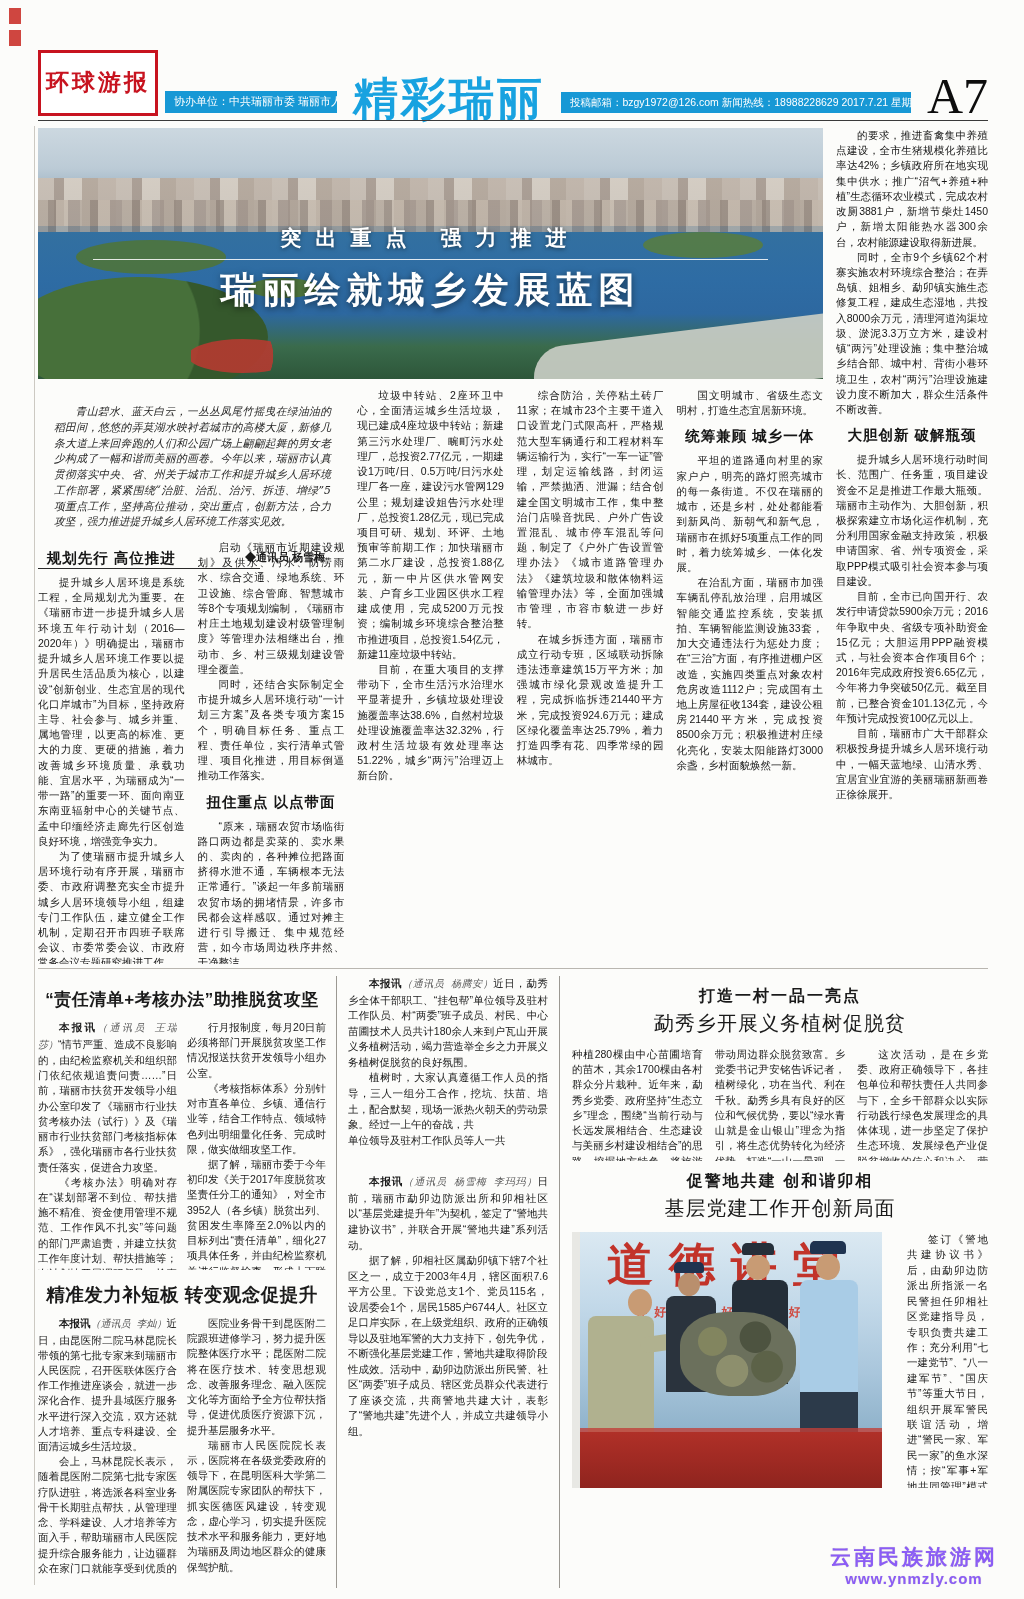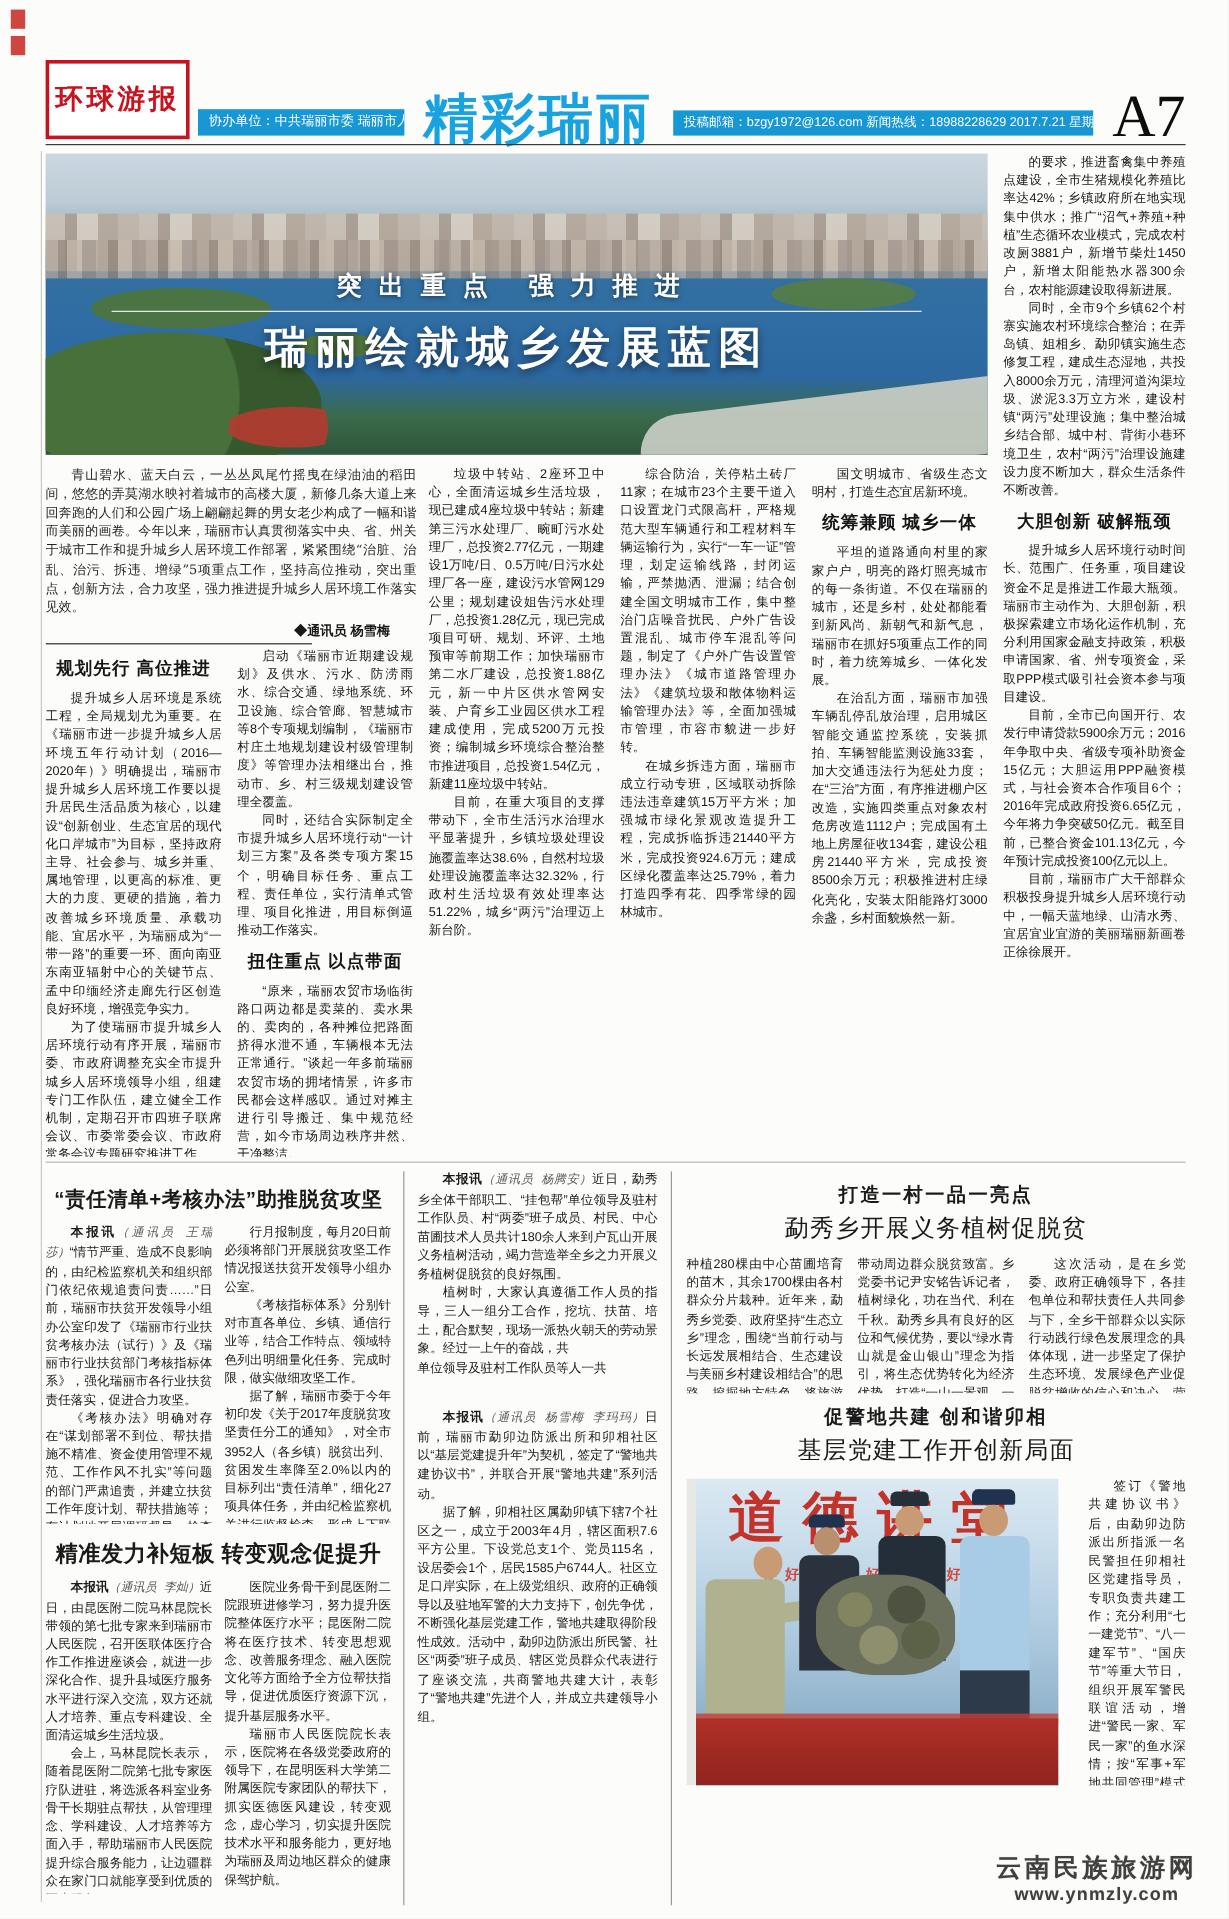--- a/index.html
+++ b/index.html
@@ -44,22 +44,22 @@
   .hero-kicker{font-size:21px;font-weight:bold;letter-spacing:14px;text-shadow:0 1px 4px rgba(0,0,0,.55);}
   .hero-line{width:86%;margin:7px auto 6px;border-top:1px solid rgba(255,255,255,.85);}
   .hero-title{font-size:36px;font-weight:900;letter-spacing:6px;text-shadow:0 2px 7px rgba(0,0,0,.55);}
   
   .below{position:relative;display:flex;gap:13px;margin-top:9px;flex:1;overflow:hidden;min-height:0;}
   .col{flex:1;font-size:10.5px;line-height:1.45;text-align:justify;color:#161616;overflow:hidden;min-width:0;}
   .col p{margin:0;text-indent:2em;}
   .col h3{text-align:center;font-size:14.5px;margin:8px 0 6px;letter-spacing:1px;}
   .c1,.c2{padding-top:152px;}
   .intro-block{position:absolute;left:0;top:0;width:309px;height:150px;background:#fcfcfa;z-index:2;}
-  .intro{font-family:"DejaVu Serif","Liberation Serif",serif;font-size:10.8px;line-height:1.46;
-         text-indent:2em;color:#262626;margin:0;text-align:justify;}
+  .intro{font-family:"DejaVu Serif","Liberation Serif",serif;font-style:italic;font-size:10.8px;line-height:1.46;
+         text-indent:2em;color:#262626;margin:16px;text-align:justify;}
   .byline{text-align:right;font-size:11px;padding:4px 22px 3px 0;font-weight:bold;}
   .intro-rule{border-top:1px solid #2a2a2a;width:72%;}
   .side{width:152px;flex:none;}
   
   .bottom-rule{position:absolute;left:38px;right:36px;top:968px;border-top:1px solid #b9b6b0;}
   .bottom{position:absolute;left:38px;right:36px;top:976px;height:612px;display:flex;overflow:hidden;}
   .regA{width:288px;flex:none;padding-right:10px;overflow:hidden;}
   .regB{width:200px;flex:none;padding:0 11px;border-left:1px solid #9b9892;border-right:1px solid #9b9892;overflow:hidden;}
   .regC{flex:1;padding-left:12px;overflow:hidden;min-width:0;}
   .small-head{font-size:17px;font-weight:bold;text-align:center;margin:12px 0 9px;white-space:nowrap;letter-spacing:0.5px;}
@@ -90,21 +90,21 @@
   .person{position:absolute;}
   .ph{border-radius:50%;background:#c89b74;}
   .pcap{background:#1f3350;border-radius:5px 5px 2px 2px;}
   .pbody{border-radius:8px 8px 0 0;}
   .bundle{position:absolute;left:100px;bottom:92px;width:116px;height:84px;border-radius:40% 45% 38% 42%;
         background:radial-gradient(circle at 28% 35%,#82855f 0 14%,transparent 15%),
                    radial-gradient(circle at 65% 30%,#4d5340 0 16%,transparent 17%),
                    radial-gradient(circle at 45% 70%,#8d8f6d 0 18%,transparent 19%),
                    radial-gradient(circle at 75% 65%,#5c6248 0 15%,transparent 16%),#6b705c;}
   
-  .watermark{position:absolute;right:26px;bottom:10px;text-align:center;color:#404040;font-weight:bold;
+  .watermark{position:absolute;right:26px;bottom:10px;text-align:center;color:#8b5cf6;font-weight:bold;
         text-shadow:0 0 1px #cfccc5;line-height:1.25;}
   .wm1{font-size:21px;letter-spacing:3px;}
   .wm2{font-size:15px;letter-spacing:1px;}
 </style>
 </head>
 <body>
 
 <div class="page">
 
   <div class="cmark">

